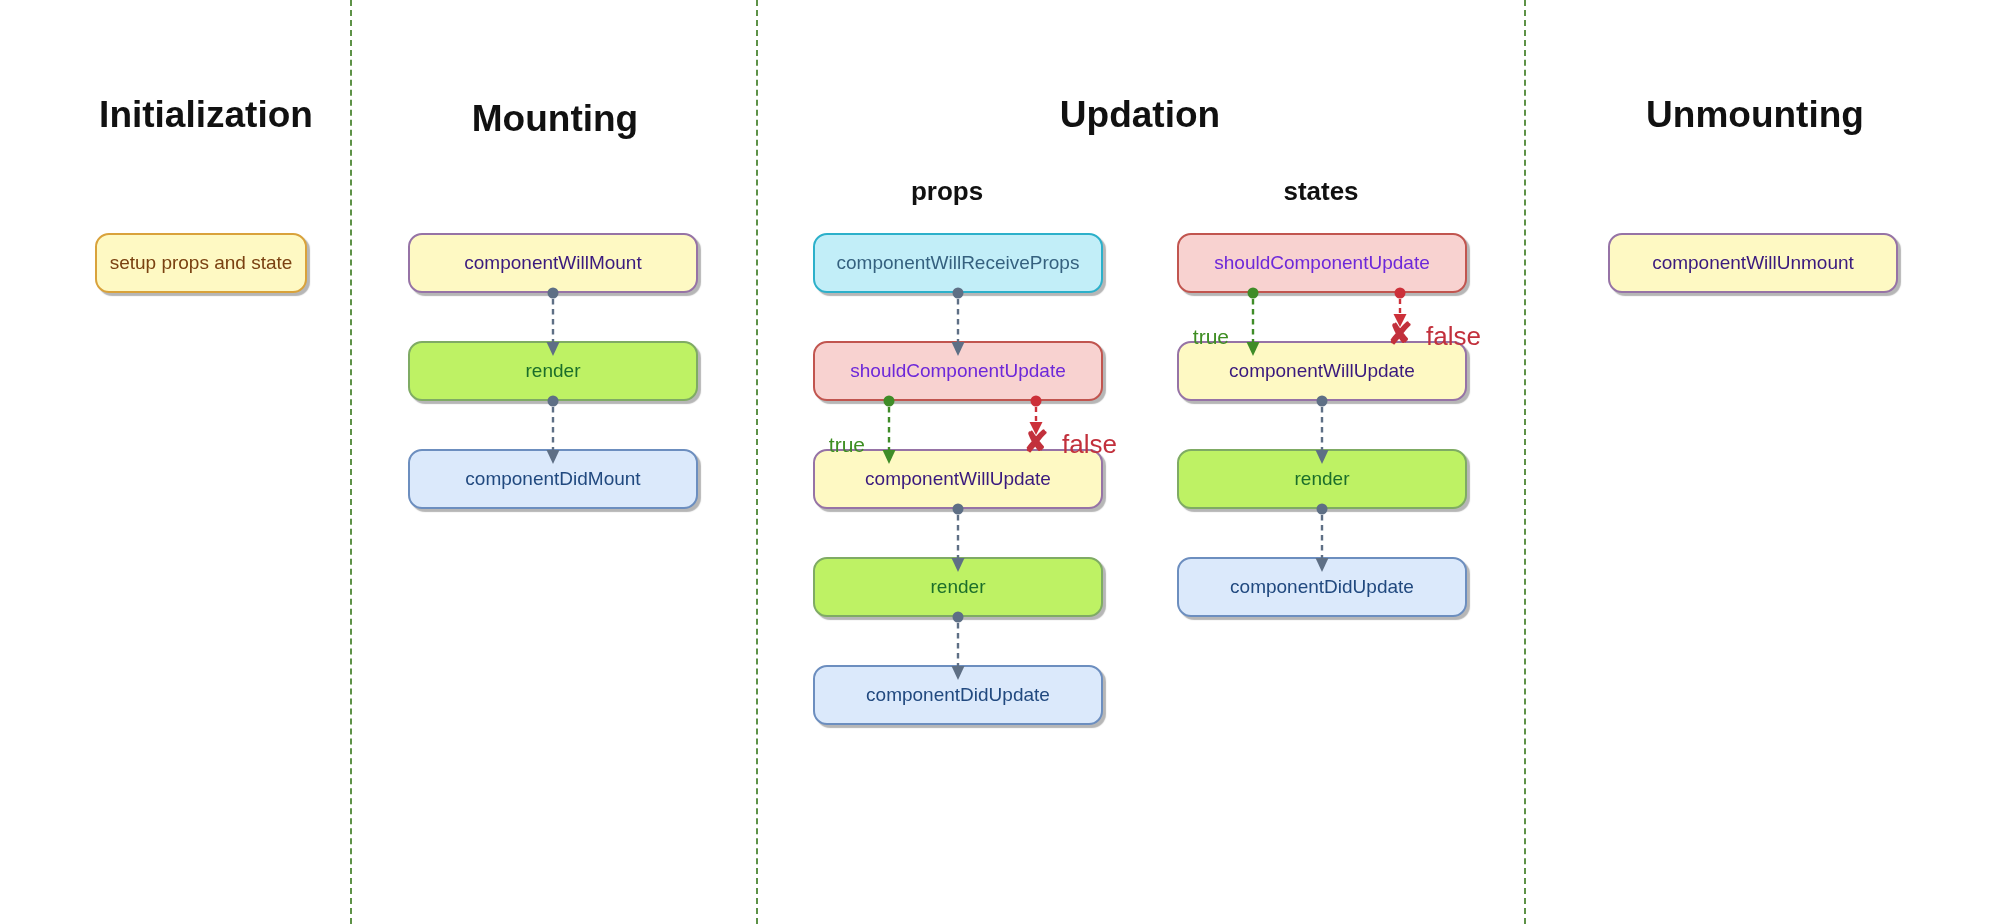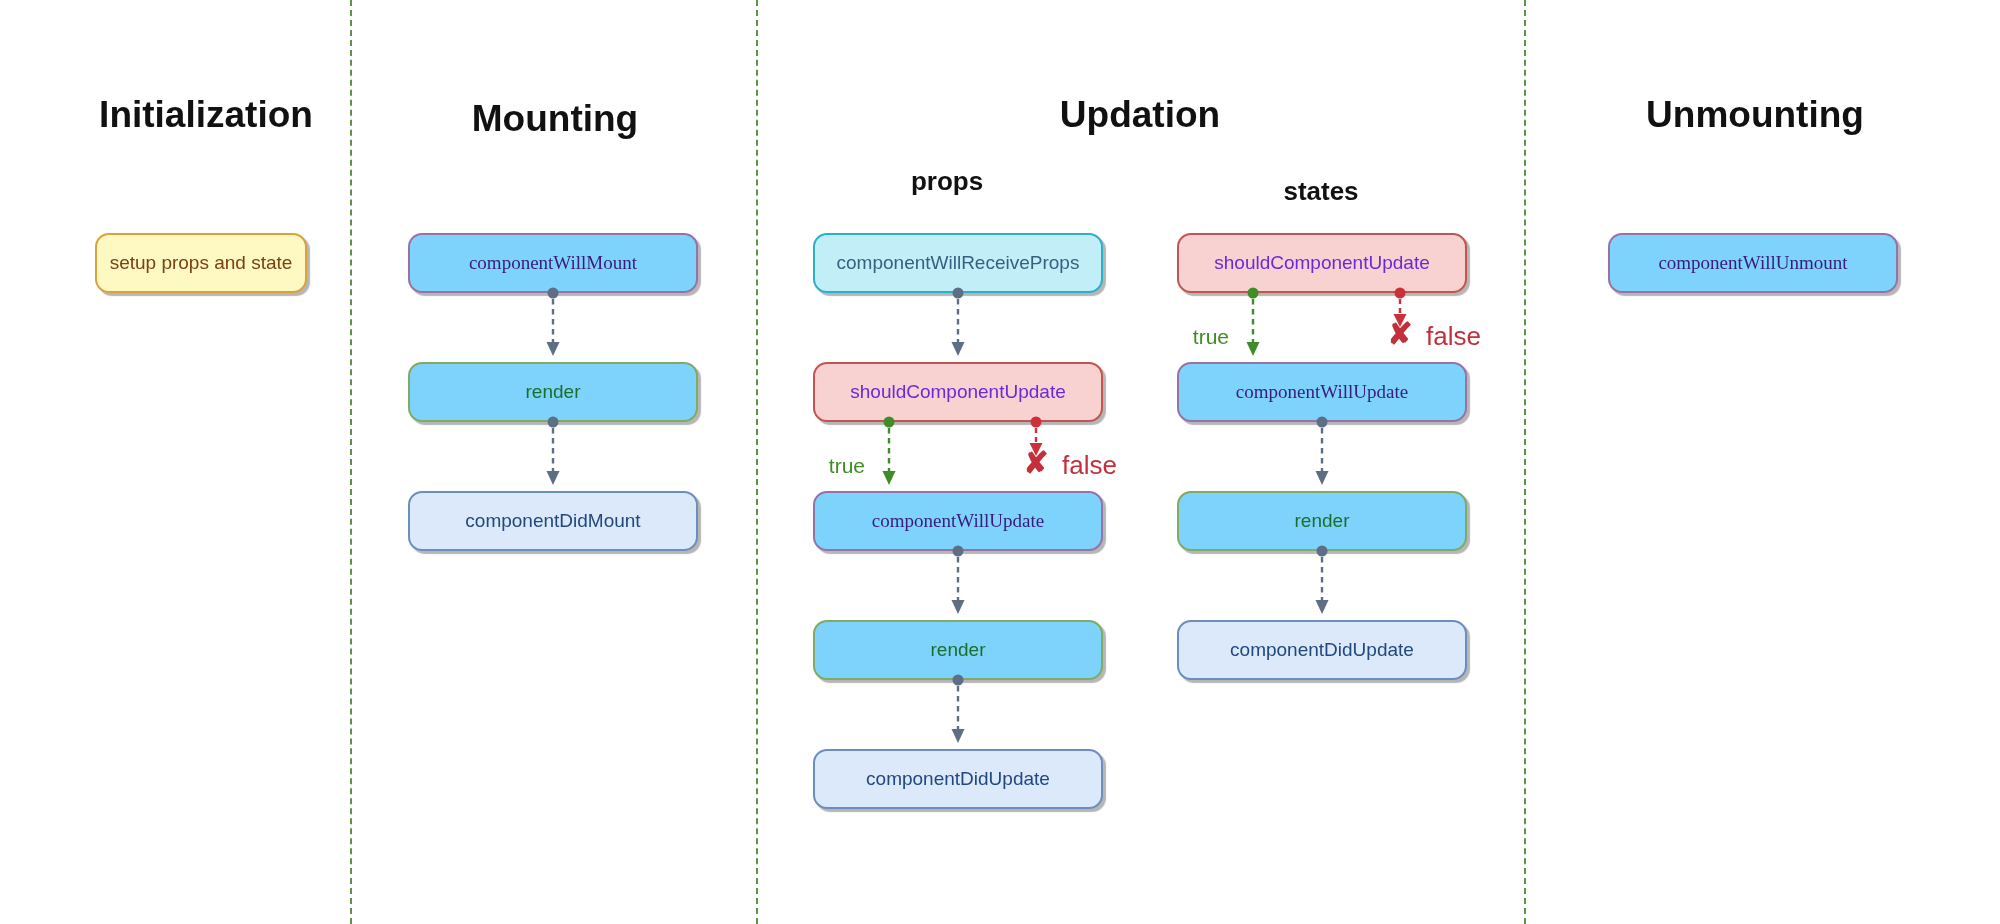--- a/index.html
+++ b/index.html
@@ -18,26 +18,26 @@
   }
   .col { position:absolute; display:flex; flex-direction:column; width:290px; }
   .node {
     box-sizing:border-box; width:290px; height:60px; border-radius:14px;
     border:2px solid; display:flex; align-items:center; justify-content:center;
     font-size:19px; font-weight:500; white-space:nowrap;
     box-shadow:3px 3px 1px rgba(110,110,110,0.5);
   }
   .node.abs { position:absolute; }
   .orange { background:#fef9c3; border-color:#d9a23b; color:#7a4111; }
-  .purple { background:#7dd3fc; border-color:#9673a6; color:#3a1a7e;font-family:Liberation Serif, serif; }
-  .green  { background:#7dd3fc; border-color:#7fab64; color:#1b6e2a; }
+  .purple { background:#fef9c3; border-color:#9673a6; color:#3a1a7e; }
+  .green  { background:#bef264; border-color:#7fab64; color:#1b6e2a; }
   .blue   { background:#dbe9fb; border-color:#6c8ebf; color:#21497f; }
   .red    { background:#f8d2d0; border-color:#c1554f; color:#6d28d9;align-items:center; }
   .cyan   { background:#c2eef8; border-color:#2cb0ca; color:#35617f; }
-  .connector { position:relative; height:69px; }
+  .connector { position:relative; height:48px; }
   .connector svg { position:absolute; top:-6px; }
   .c-main  { left:calc(50% - 10px); }
   .c-true  { left:66px; }
   .c-false { left:213px; }
   .lbl-true {
     position:absolute; left:0; width:52px; top:33px; text-align:right;
     font-size:21px; font-weight:500; color:#3e8e22; line-height:21px;
   }
   .lbl-false {
     position:absolute; left:249px; top:33px;
@@ -55,21 +55,21 @@
 
   <div class="sep" style="left:350px"></div>
   <div class="sep" style="left:756px"></div>
   <div class="sep" style="left:1524px"></div>
 
   <div class="sec-title" style="left:206px; top:95px">Initialization</div>
   <div class="sec-title" style="left:555px; top:99px">Mounting</div>
   <div class="sec-title" style="left:1140px; top:95px">Updation</div>
   <div class="sec-title" style="left:1755px; top:95px">Unmounting</div>
 
-  <div class="subhead" style="left:947px; top:166px">props</div>
+  <div class="subhead" style="left:947px; top:176px">props</div>
   <div class="subhead" style="left:1321px; top:176px">states</div>
 
   <div class="node abs orange" style="left:95px; top:233px; width:212px">
     <span>setup props and state</span>
   </div>
 
   <div class="col" style="left:408px; top:233px">
     <div class="node purple">
       <span>componentWillMount</span>
     </div>

